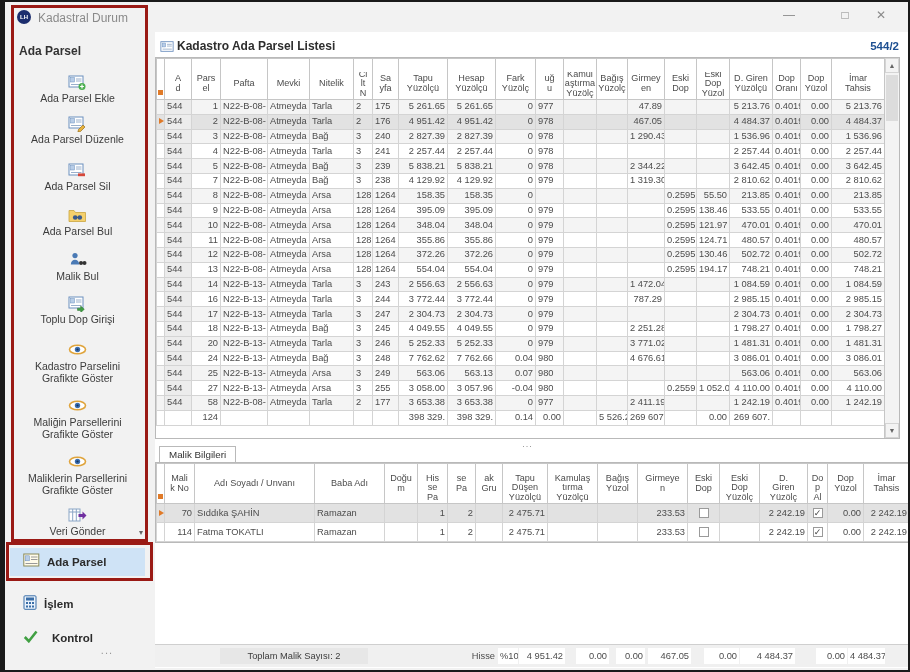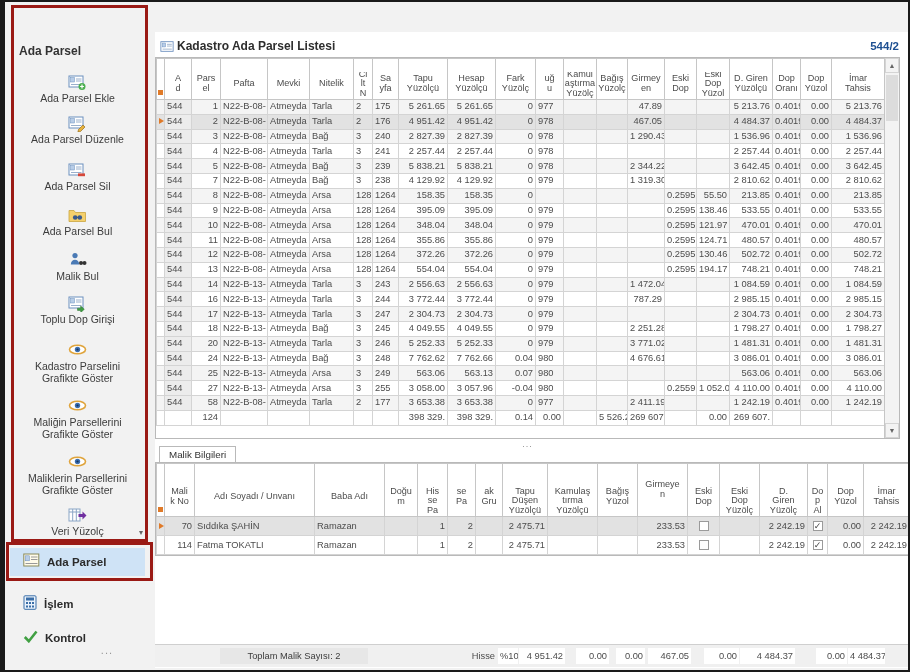--- a/index.html
+++ b/index.html
@@ -74,20 +74,27 @@
   
   .redbox{position:absolute;border:3px solid #9a1a15;pointer-events:none;z-index:30;}
   .redbox.outer{left:6px;top:3px;width:137px;height:537px;}
   .redbox.inner{left:1px;top:540px;width:147px;height:39px;}
 </style>
 </head>
 <body>
 
 <div class="frame">
 
+  <div class="titlebar">
+    <div class="appicon">LH</div>
+    <div class="apptitle">Kadastral Durum</div>
+    <div class="wc min">—</div>
+    <div class="wc max">□</div>
+    <div class="wc cls">✕</div>
+  </div>
 
   <div class="sidebar">
     <div class="sbtitle">Ada Parsel</div>
     <div id="tools">
         <div class="tool" style="top: 42px;">
           <span class="ticon"><svg width="19" height="17" viewBox="0 0 19 17">
               <rect x="1" y="2" width="14" height="11" fill="#fff" stroke="#6b8fbe"></rect>
               <rect x="2.5" y="3.5" width="4" height="4.5" fill="#b8cde8" stroke="#6b8fbe" stroke-width="0.5"></rect>
               <line x1="8" y1="5" x2="13.5" y2="5" stroke="#9ab0cc"></line>
               <line x1="8" y1="7" x2="13.5" y2="7" stroke="#9ab0cc"></line>
@@ -177,21 +184,21 @@
 Grafikte Göster</span>
         </div>
         <div class="tool" style="top: 475px;">
           <span class="ticon"><svg width="19" height="16" viewBox="0 0 19 16">
               <rect x="1" y="2" width="11" height="12" fill="#fff" stroke="#8aa5c5"></rect>
               <line x1="1" y1="5" x2="12" y2="5" stroke="#8aa5c5"></line>
               <line x1="4.7" y1="2" x2="4.7" y2="14" stroke="#8aa5c5"></line>
               <line x1="8.3" y1="2" x2="8.3" y2="14" stroke="#8aa5c5"></line>
               <path d="M10.5 7h4v-2.4l4 4-4 4V10h-4z" fill="#7030a0"></path>
             </svg></span>
-          <span class="tlabel" style="white-space: pre-line;">Veri Yüzolç</span>
+          <span class="tlabel" style="white-space: pre-line;">Veri Gönder</span>
           <span class="caret">▾</span>
         </div>
       </div>
     <div id="nav">
         <div class="navitem sel" style="top: 516px;">
           <span><svg width="17" height="14" viewBox="0 0 17 14">
               <rect x="0.8" y="1" width="15" height="12" fill="#fffbe9" stroke="#8a8a5a"></rect>
               <rect x="2.2" y="2.8" width="4.2" height="5" fill="#b8cde8" stroke="#6b8fbe" stroke-width="0.5"></rect>
               <line x1="8" y1="4" x2="14.5" y2="4" stroke="#999"></line>
               <line x1="8" y1="6.5" x2="14.5" y2="6.5" stroke="#999"></line>
@@ -207,21 +214,21 @@
                 <rect x="3" y="7" width="2" height="2"></rect>
                 <rect x="6" y="7" width="2" height="2"></rect>
                 <rect x="9" y="7" width="2" height="2"></rect>
                 <rect x="3" y="10.5" width="2" height="2"></rect>
                 <rect x="6" y="10.5" width="2" height="2"></rect>
                 <rect x="9" y="10.5" width="2" height="2"></rect>
               </g>
             </svg></span>
           <span class="nlabel">İşlem</span>
         </div>
-        <div class="navitem" style="top: 592px;">
+        <div class="navitem" style="top: 592px; gap: 7px;">
           <span><svg width="15" height="13" viewBox="0 0 15 13">
               <path d="M1.8 7l4 4.2L13.5 1.5" stroke="#41a043" stroke-width="2.6" fill="none"></path>
             </svg></span>
           <span class="nlabel">Kontrol</span>
         </div>
       </div>
     <div class="sbdots">...</div>
   </div>
 
   <div class="panel">
@@ -929,21 +936,21 @@
               <th style="height: 40px; text-align: center;">
                 <div class="h clip" style="height: 31px;">Kamulaş
 tırma
 Yüzölçü</div>
               </th>
               <th style="height: 40px;">
                 <div class="h" style="height: 38px;">Bağış
 Yüzol</div>
               </th>
               <th style="height: 40px;">
-                <div class="h" style="height: 52px;">Girmeye
+                <div class="h" style="height: 39px;">Girmeye
 n</div>
               </th>
               <th style="height: 40px;">
                 <div class="h" style="height: 38px;">Eski
 Dop</div>
               </th>
               <th style="height: 40px;">
                 <div class="h clip" style="height: 31px;">Eski
 Dop
 Yüzölç</div>

